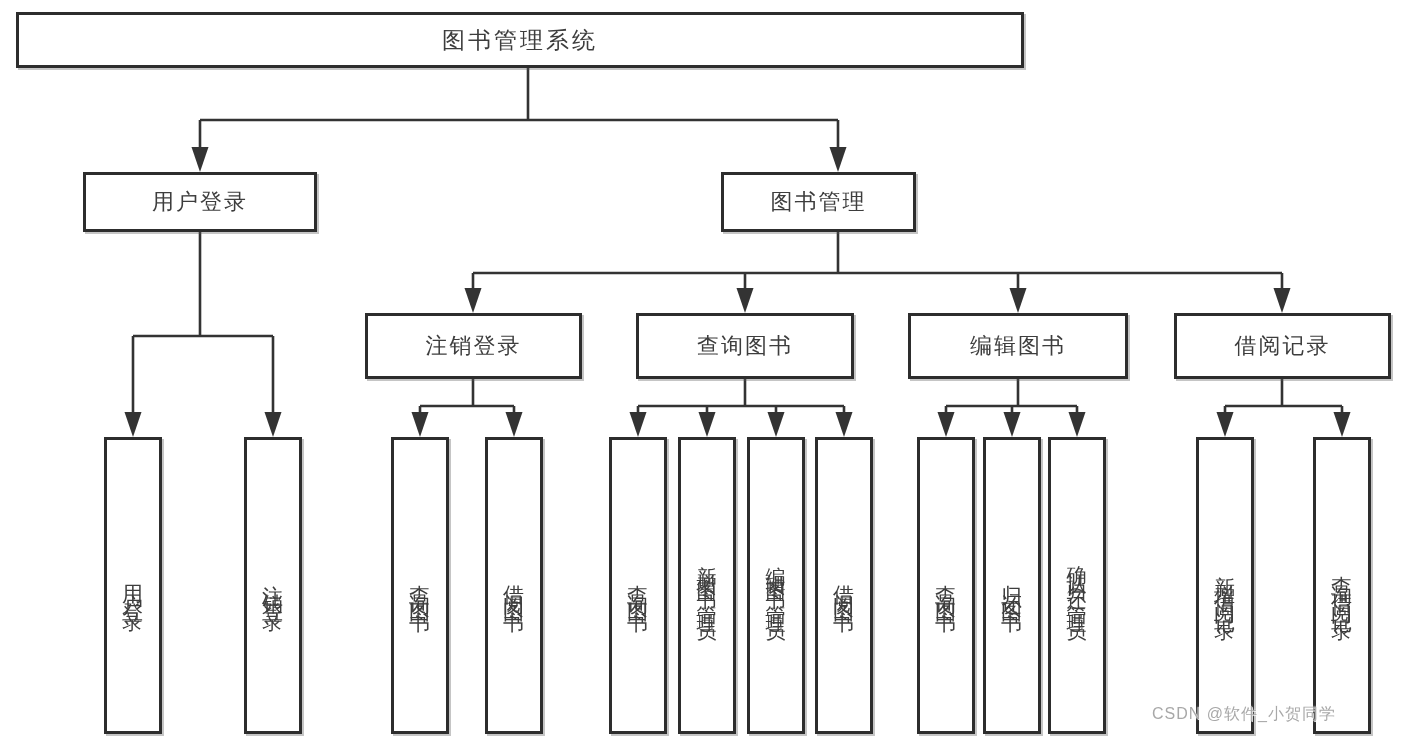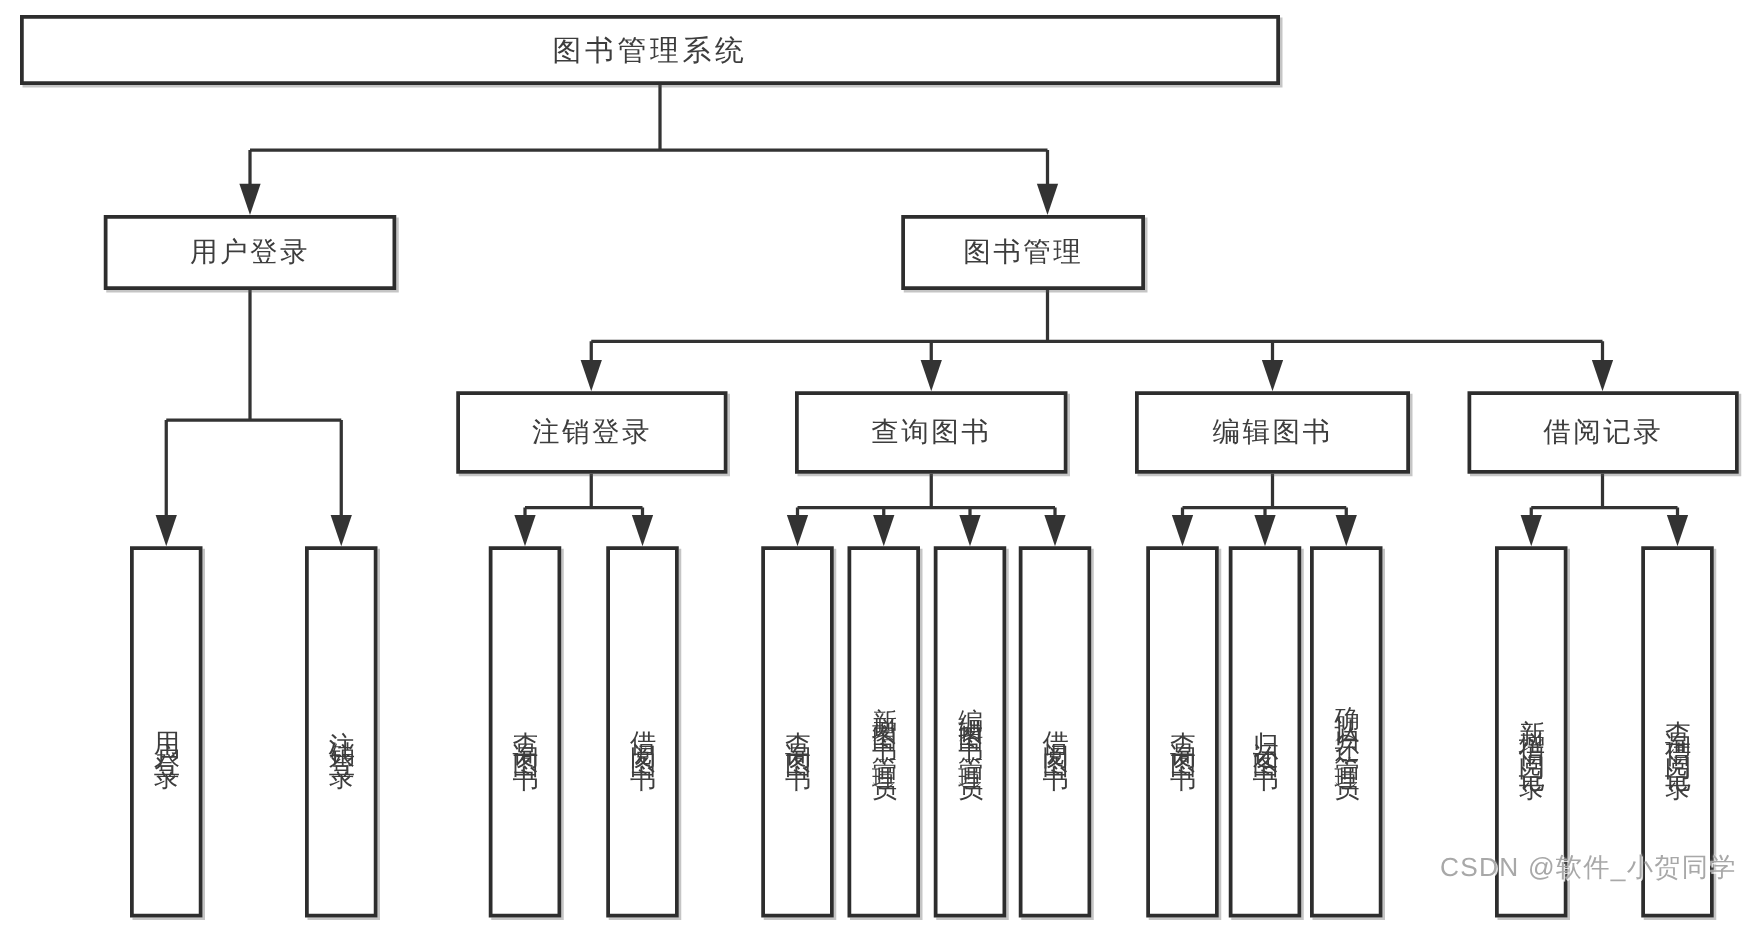--- a/index.html
+++ b/index.html
@@ -60,23 +60,23 @@
     letter-spacing: 9px;
     line-height: 1;
     color: var(--text);
     white-space: nowrap;
   }
   .leaf.long .v-label { letter-spacing: 8px; font-size: 20px; }
 
   .watermark {
     position: absolute;
     left: 1152px;
-    top: 680px;
+    top: 704px;
     z-index: 3;
-    font-size: 21px;
+    font-size: 16px;
     letter-spacing: 1px;
     color: var(--wm);
     text-shadow: 0 0 2px #ffffff, 1px 1px 0 rgba(255,255,255,0.8);
     white-space: nowrap;
   }
 </style>
 </head>
 <body>
 
 <div class="canvas">

